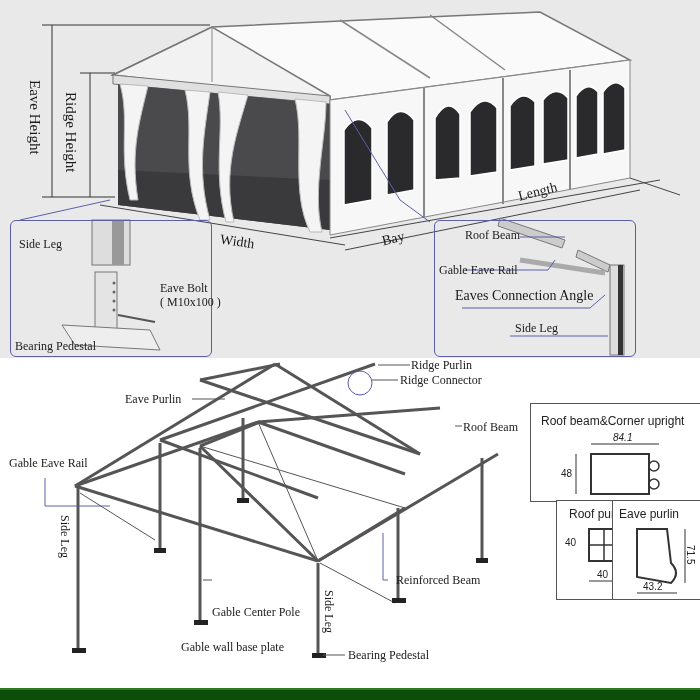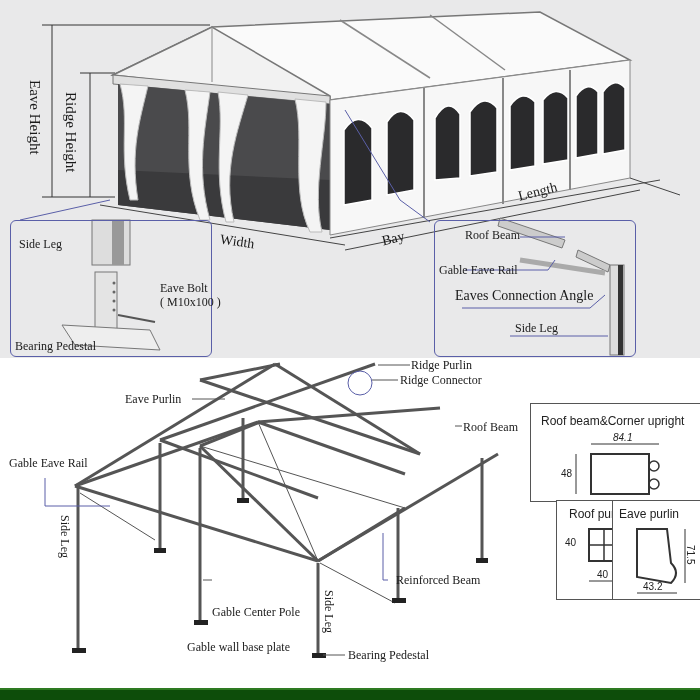--- a/index.html
+++ b/index.html
@@ -175,21 +175,21 @@
 
   <div class="lbl" style="left:411px; top:0px;">Ridge Purlin</div>
   <div class="lbl" style="left:400px; top:15px;">Ridge Connector</div>
   <div class="lbl" style="left:125px; top:34px;">Eave Purlin</div>
   <div class="lbl" style="left:463px; top:62px;">Roof  Beam</div>
   <div class="lbl" style="left:9px; top:98px;">Gable Eave Rail</div>
   <div class="lbl vert sm" style="left:58px; top:157px;">Side Leg</div>
   <div class="lbl" style="left:212px; top:215px;margin-top:32px;">Gable Center Pole</div>
   <div class="lbl vert sm" style="left:322px; top:232px;">Side Leg</div>
   <div class="lbl" style="left:388px; top:215px;margin-left:8px;">Reinforced Beam</div>
-  <div class="lbl" style="left:187px; top:282px;text-align:right;">Gable wall base plate</div>
+  <div class="lbl" style="left:181px; top:282px;text-align:right;">Gable wall base plate</div>
   <div class="lbl" style="left:348px; top:290px;">Bearing Pedestal</div>
 
   <div class="prof-box" style="left:530px; top:45px; width:170px; height:97px;">
     <div class="prof-title" style="left:10px; top:10px;">Roof beam&amp;Corner upright</div>
     <svg width="170" height="97">
       <line x1="60" y1="40" x2="128" y2="40" stroke="#333"></line>
       <rect x="60" y="50" width="58" height="40" fill="none" stroke="#333" stroke-width="2"></rect>
       <circle cx="123" cy="62" r="5" fill="none" stroke="#333" stroke-width="1.5"></circle>
       <circle cx="123" cy="80" r="5" fill="none" stroke="#333" stroke-width="1.5"></circle>
       <line x1="45" y1="50" x2="45" y2="90" stroke="#333"></line>

